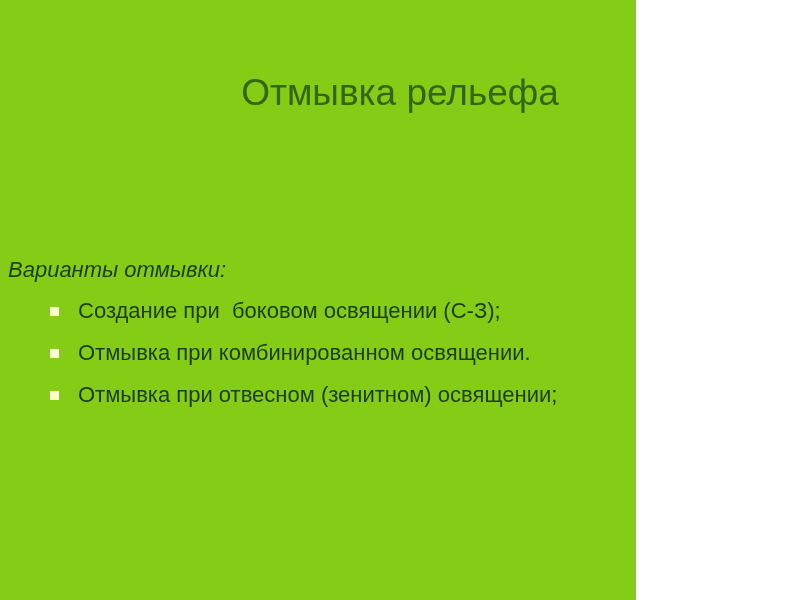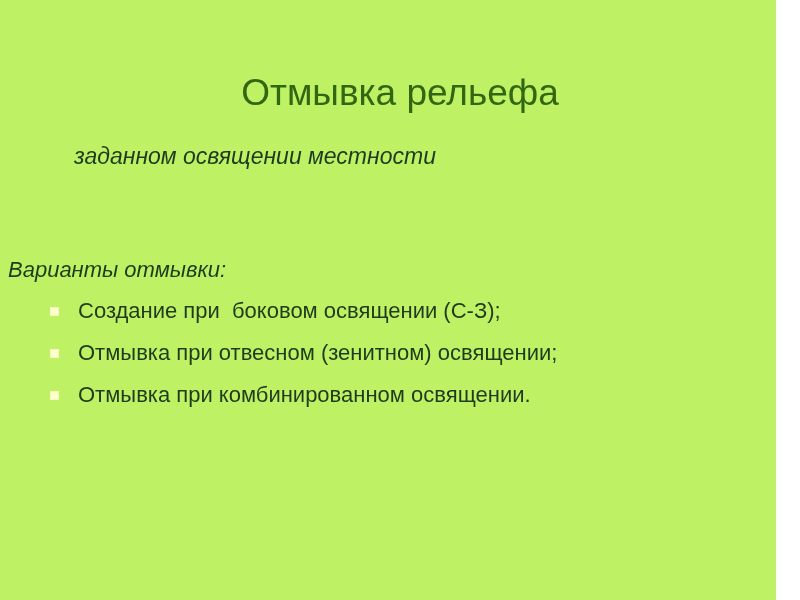--- a/index.html
+++ b/index.html
@@ -10,23 +10,23 @@
   body {
     width: 800px;
     height: 600px;
     background: #ffffff;
     font-family: "Liberation Sans", "DejaVu Sans", sans-serif;
     overflow: hidden;
   }
 
   .slide {
     position: relative;
-    width: 776px;
+    width: 636px;
     height: 600px;
-    background: #bef264;
+    background: #84cc16;
     box-sizing: border-box;
     padding-left: 40px;
   }
 
   
   .slide-title {
     position: absolute;
     left: 0;
     top: 46px;
     width: 800px;
@@ -107,33 +107,32 @@
   }
 </style>
 </head>
 <body>
 
 <div class="slide">
 
   <h1 class="slide-title">Отмывка рельефа</h1>
 
   <div class="subtitle-block">
-    <span class="line-2">заданном освящении местности</span>
   </div>
 
   <div class="list-heading">Варианты отмывки:</div>
 
   <ul class="bullet-list">
     <li class="bullet-item">
       <span class="bullet-marker"></span>
       <span class="bullet-text">Создание при  боковом освящении (С-З);</span>
     </li>
     <li class="bullet-item">
       <span class="bullet-marker"></span>
-      <span class="bullet-text">Отмывка при отвесном (зенитном) освящении;</span>
+      <span class="bullet-text">Отмывка при комбинированном освящении.</span>
     </li>
     <li class="bullet-item">
       <span class="bullet-marker"></span>
-      <span class="bullet-text">Отмывка при комбинированном освящении.</span>
+      <span class="bullet-text">Отмывка при отвесном (зенитном) освящении;</span>
     </li>
   </ul>
 
 </div>
 
 </body></html>

